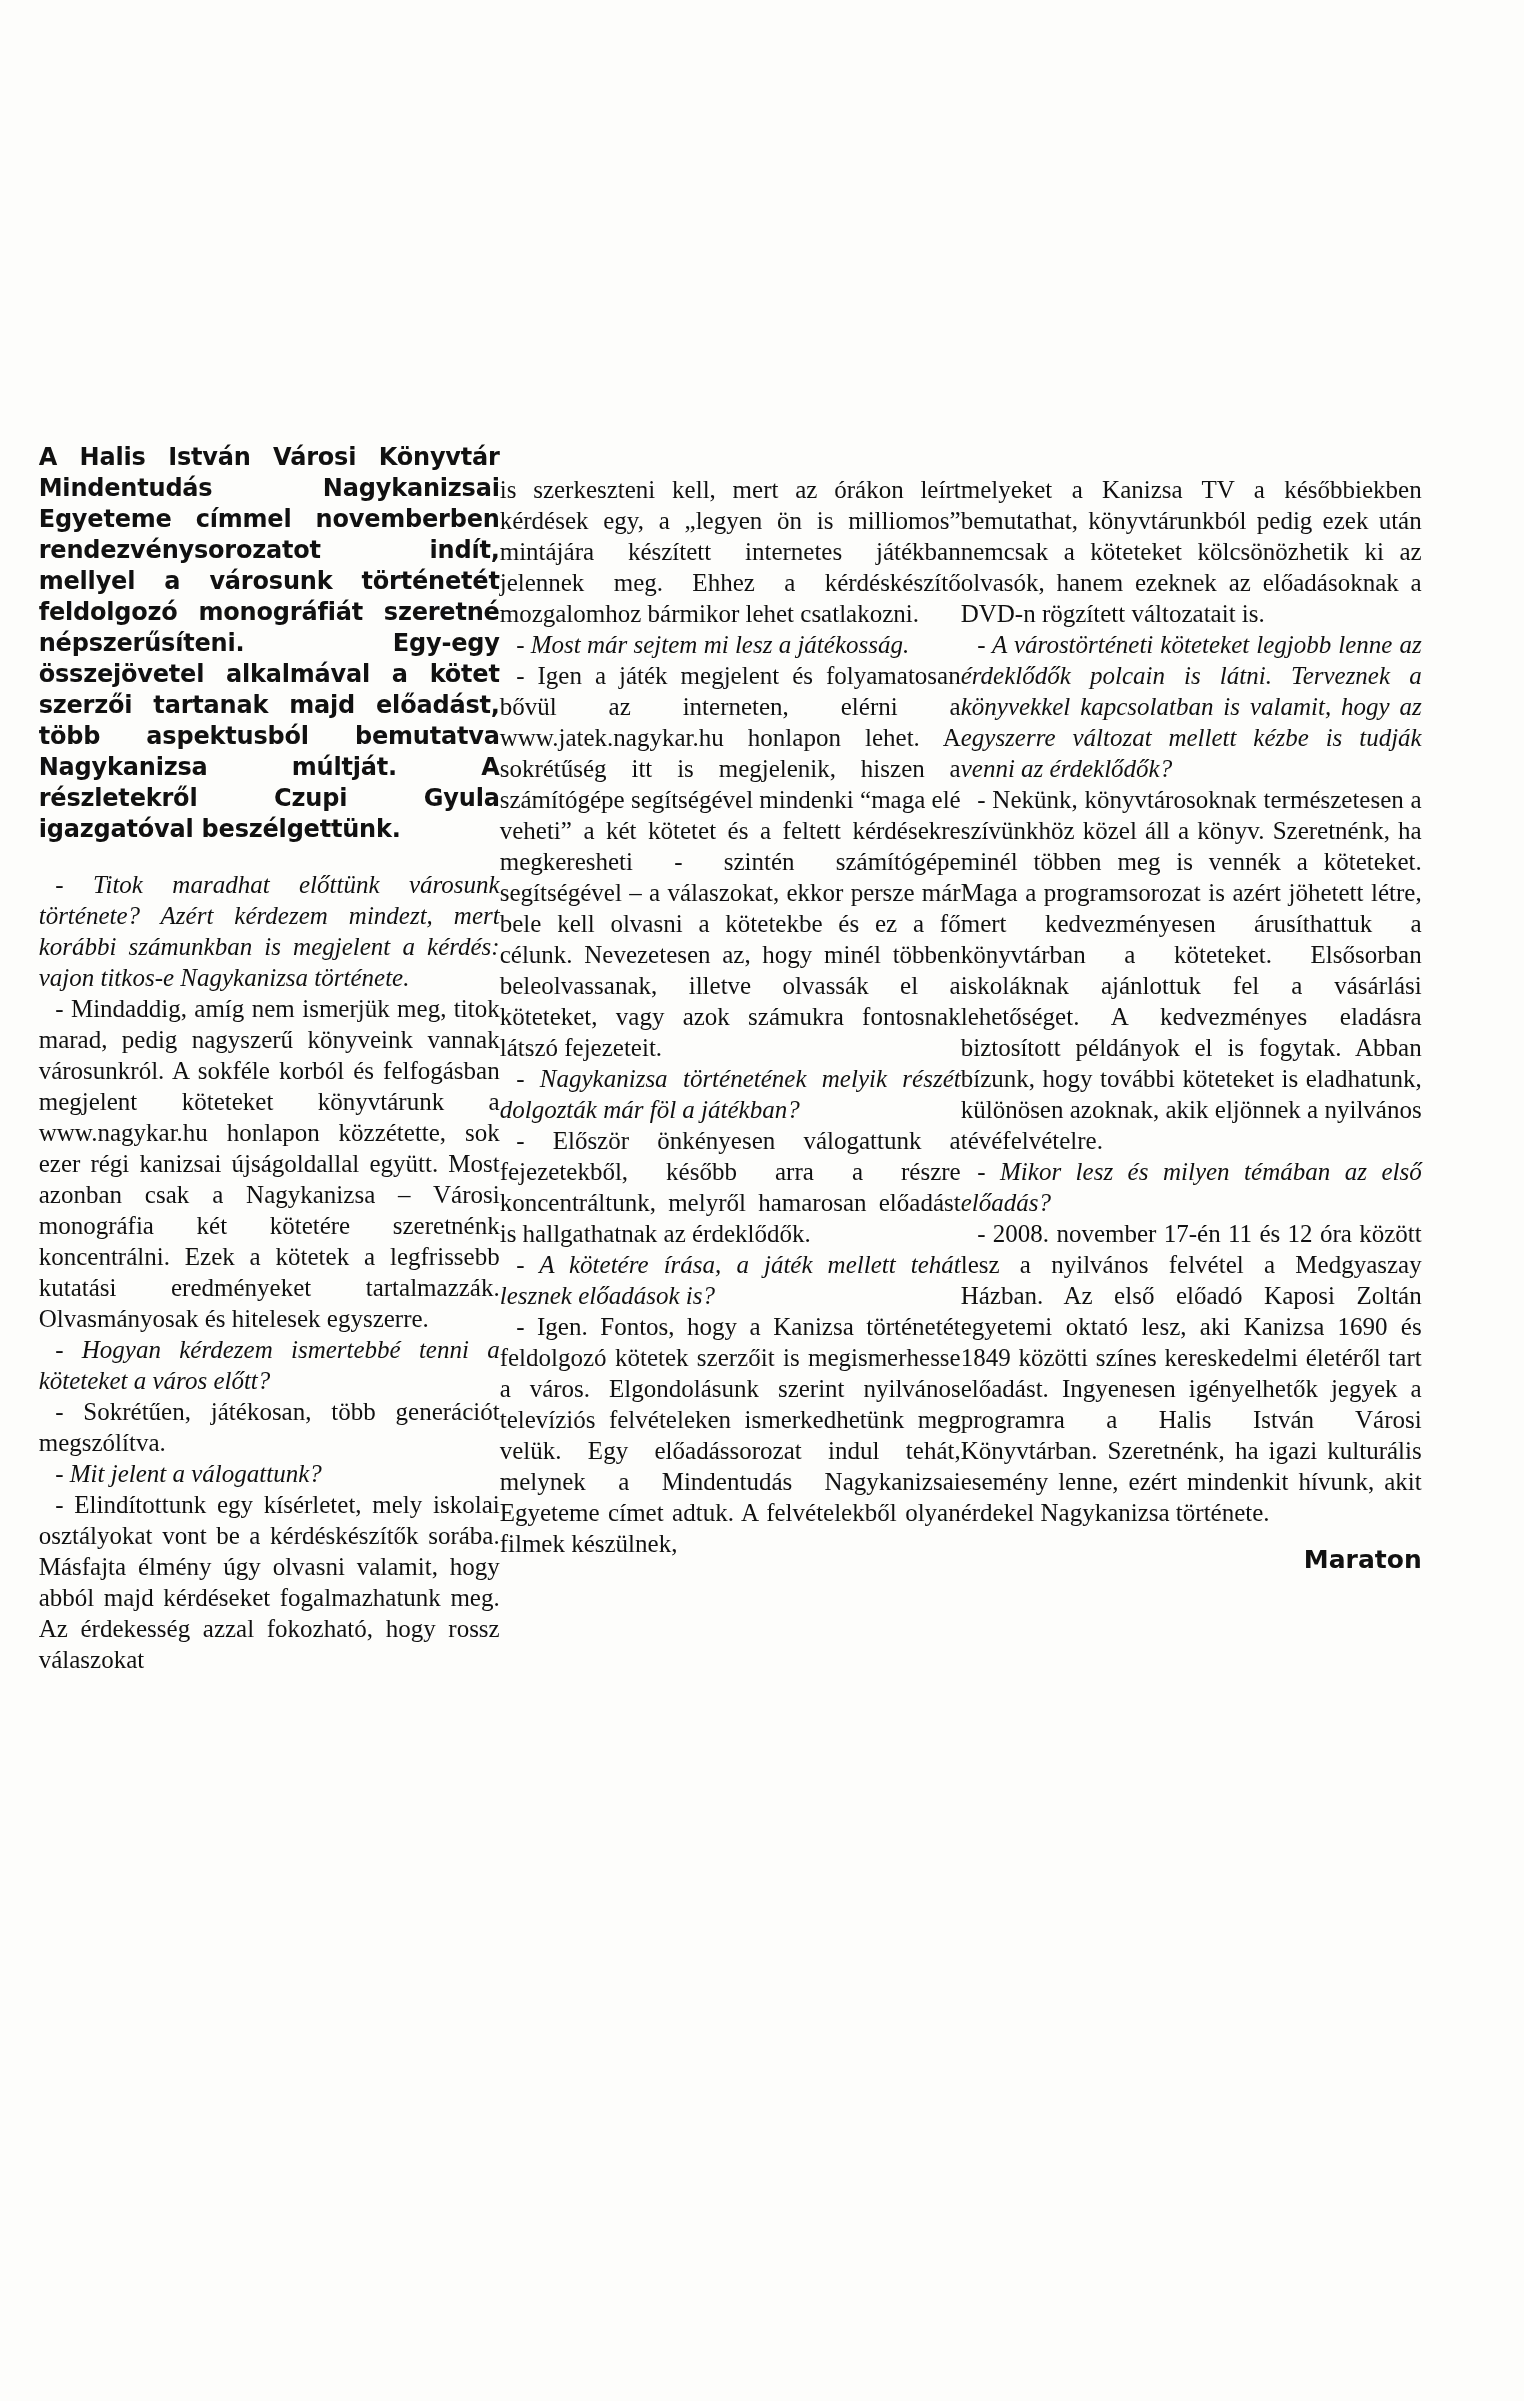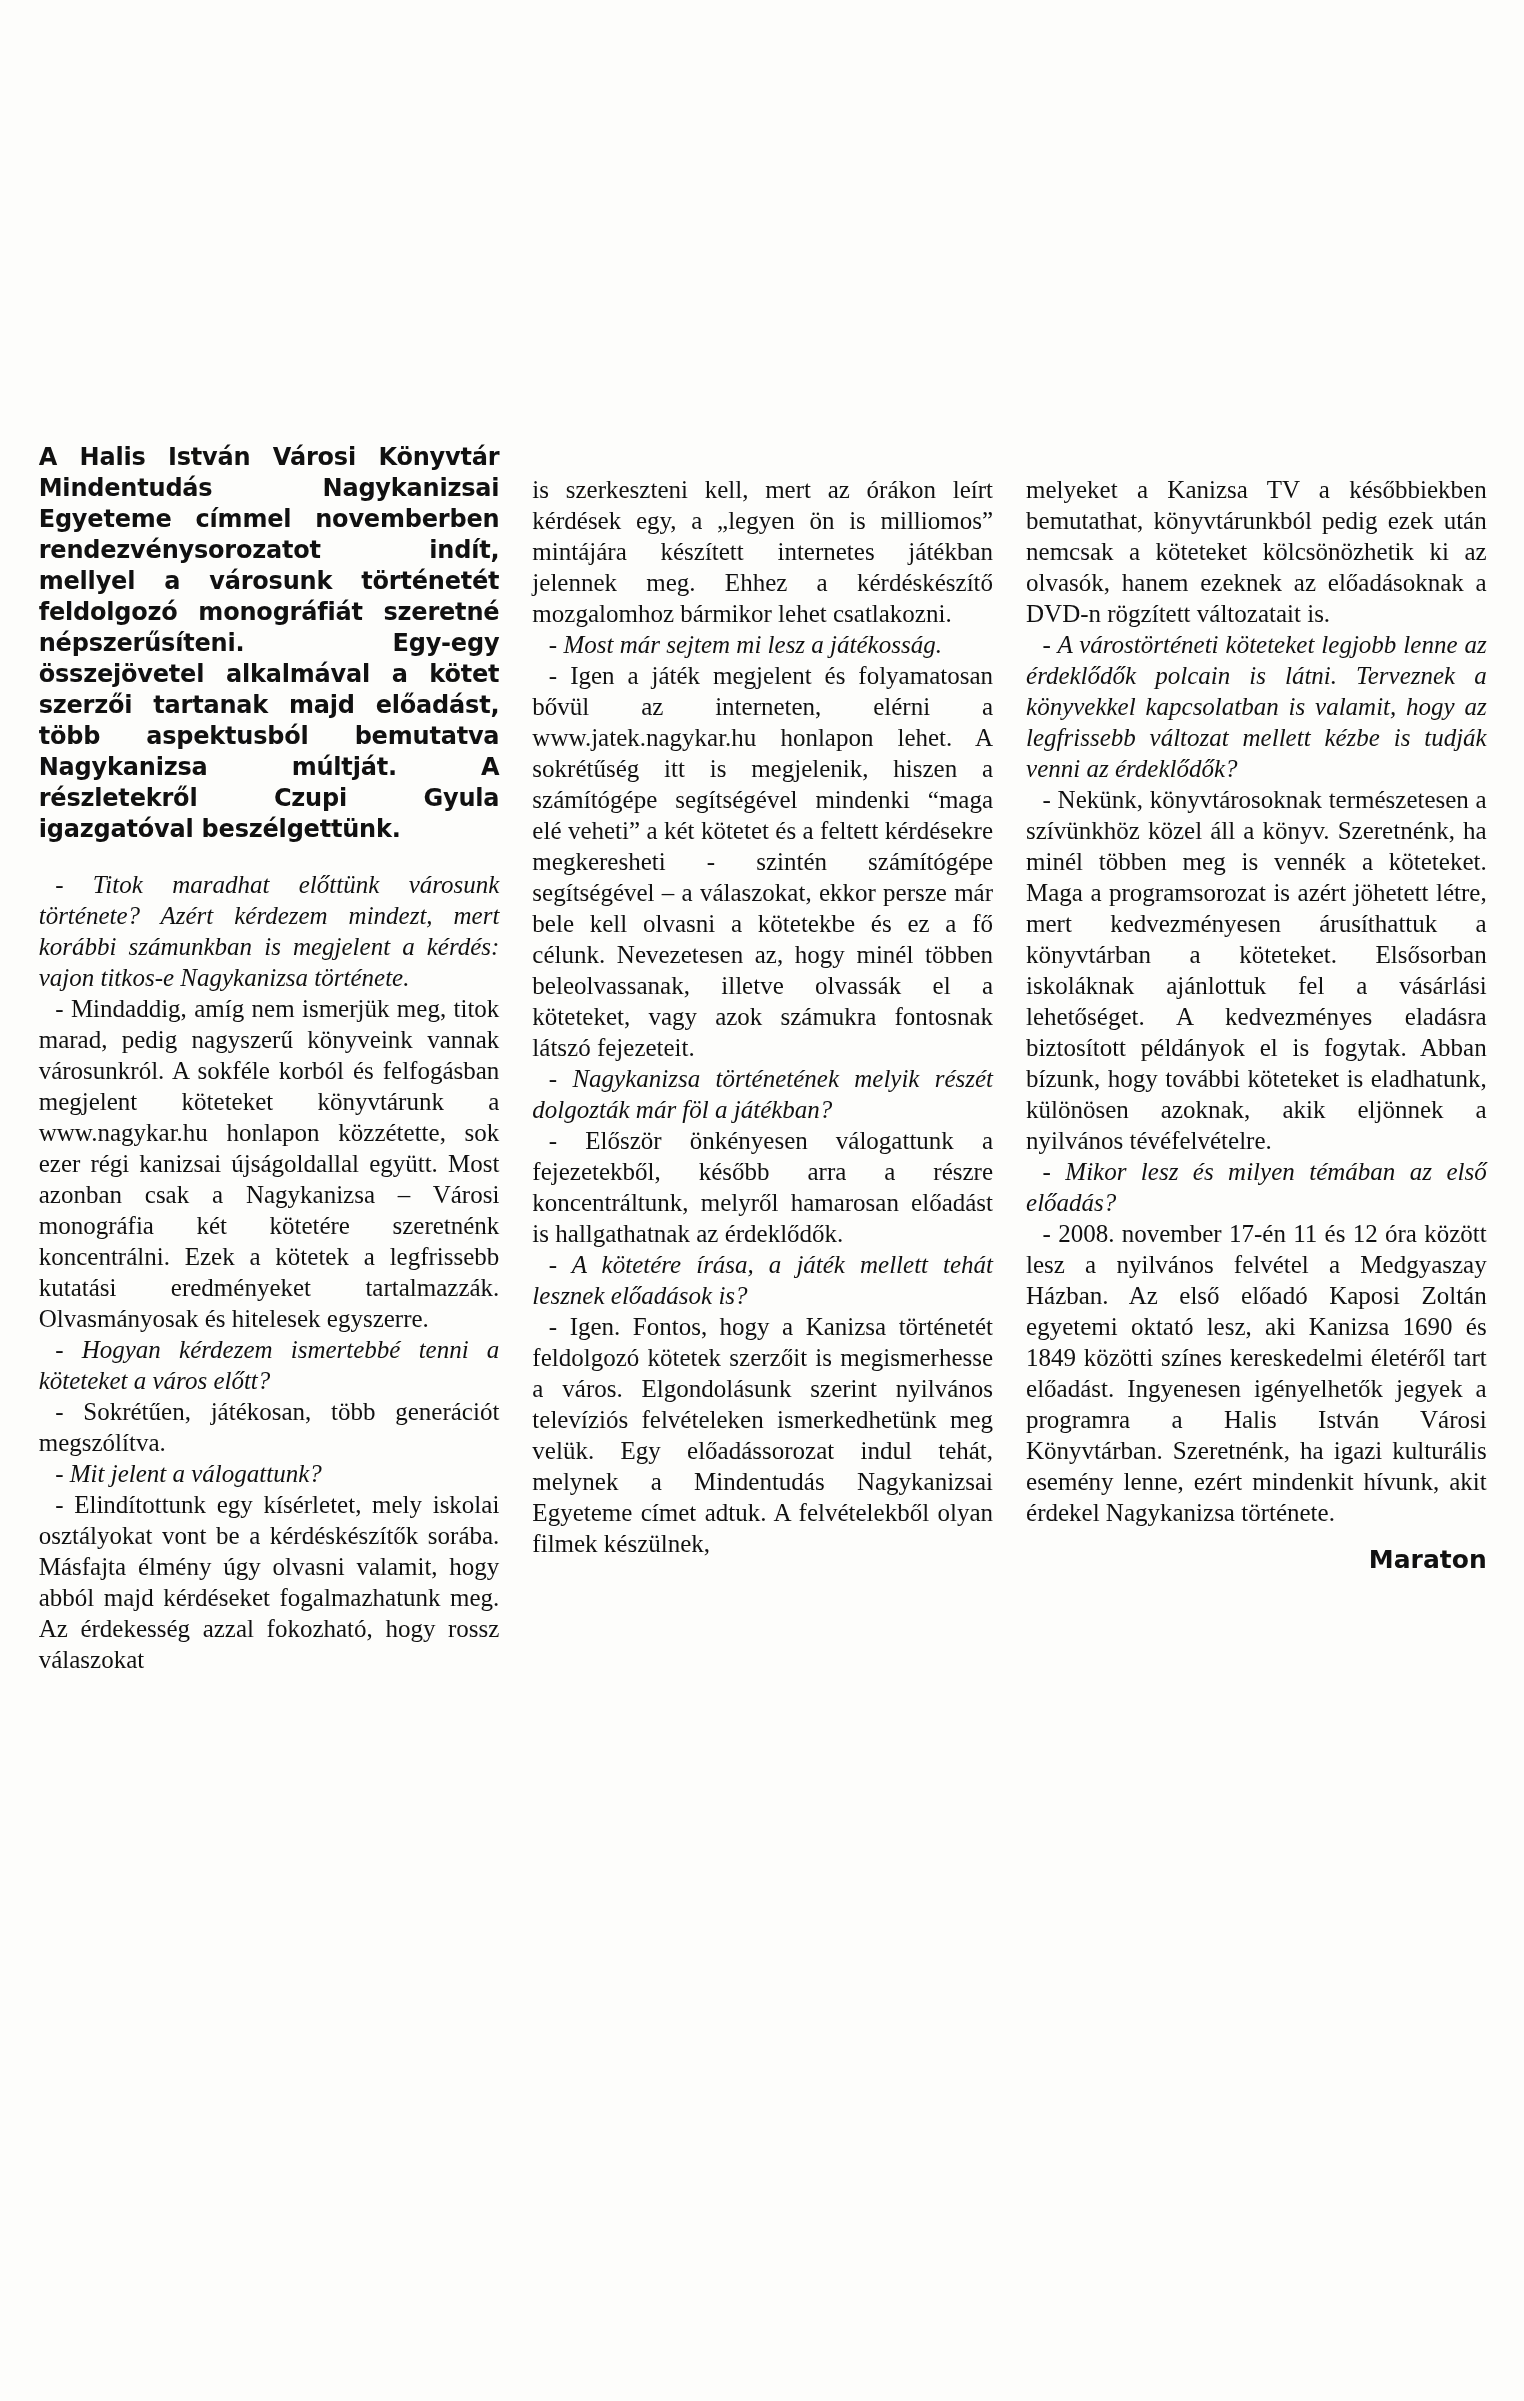--- a/index.html
+++ b/index.html
@@ -54,21 +54,20 @@
   }
 
   
   .columns {
     position: absolute;
     top: 418px;
     left: 3.7px;
     width: 1448px;
     height: 1932px;
     display: flex;
-    gap: 33px;
   }
   .col {
     width: 461px;
     position: relative;
   }
 
   p {
     margin: 0;
     font-size: 25px;
     line-height: 31px;
@@ -134,21 +133,21 @@
         <p class="q">- Most már sejtem mi lesz a játékosság.</p>
         <p class="a">- Igen a játék megjelent és folyamatosan bővül az interneten, elérni a www.jatek.nagykar.hu honlapon lehet. A sokrétűség itt is megjelenik, hiszen a számítógépe segítségével mindenki “maga elé veheti” a két kötetet és a feltett kérdésekre megkeresheti - szintén számítógépe segítségével – a válaszokat, ekkor persze már bele kell olvasni a kötetekbe és ez a fő célunk. Nevezetesen az, hogy minél többen beleolvassanak, illetve olvassák el a köteteket, vagy azok számukra fontosnak látszó fejezeteit.</p>
         <p class="q">- Nagykanizsa történetének melyik részét dolgozták már föl a játékban?</p>
         <p class="a">- Először önkényesen válogattunk a fejezetekből, később arra a részre koncentráltunk, melyről hamarosan előadást is hallgathatnak az érdeklődők.</p>
         <p class="q">- A kötetére írása, a játék mellett tehát lesznek előadások is?</p>
         <p class="a">- Igen. Fontos, hogy a Kanizsa történetét feldolgozó kötetek szerzőit is megismerhesse a város. Elgondolásunk szerint nyilvános televíziós felvételeken ismerkedhetünk meg velük. Egy előadássorozat indul tehát, melynek a Mindentudás Nagykanizsai Egyeteme címet adtuk. A felvételekből olyan filmek készülnek,</p>
       </div>
 
       <div class="col">
         <p class="a cont">melyeket a Kanizsa TV a későbbiekben bemutathat, könyvtárunkból pedig ezek után nemcsak a köteteket kölcsönözhetik ki az olvasók, hanem ezeknek az előadásoknak a DVD-n rögzített változatait is.</p>
-        <p class="q">- A várostörténeti köteteket legjobb lenne az érdeklődők polcain is látni. Terveznek a könyvekkel kapcsolatban is valamit, hogy az legfrissebb változat mellett kézbe is tudják venni az érdeklődők?</p>
+        <p class="q">- A várostörténeti köteteket legjobb lenne az érdeklődők polcain is látni. Terveznek a könyvekkel kapcsolatban is valamit, hogy az egyszerre változat mellett kézbe is tudják venni az érdeklődők?</p>
         <p class="a">- Nekünk, könyvtárosoknak természetesen a szívünkhöz közel áll a könyv. Szeretnénk, ha minél többen meg is vennék a köteteket. Maga a programsorozat is azért jöhetett létre, mert kedvezményesen árusíthattuk a könyvtárban a köteteket. Elsősorban iskoláknak ajánlottuk fel a vásárlási lehetőséget. A kedvezményes eladásra biztosított példányok el is fogytak. Abban bízunk, hogy további köteteket is eladhatunk, különösen azoknak, akik eljönnek a nyilvános tévéfelvételre.</p>
         <p class="q">- Mikor lesz és milyen témában az első előadás?</p>
         <p class="a">- 2008. november 17-én 11 és 12 óra között lesz a nyilvános felvétel a Medgyaszay Házban. Az első előadó Kaposi Zoltán egyetemi oktató lesz, aki Kanizsa 1690 és 1849 közötti színes kereskedelmi életéről tart előadást. Ingyenesen igényelhetők jegyek a programra a Halis István Városi Könyvtárban. Szeretnénk, ha igazi kulturális esemény lenne, ezért mindenkit hívunk, akit érdekel Nagykanizsa története.</p>
         <p class="byline">Maraton</p>
       </div>
 
     </div>
   </div>
 </div>
 

